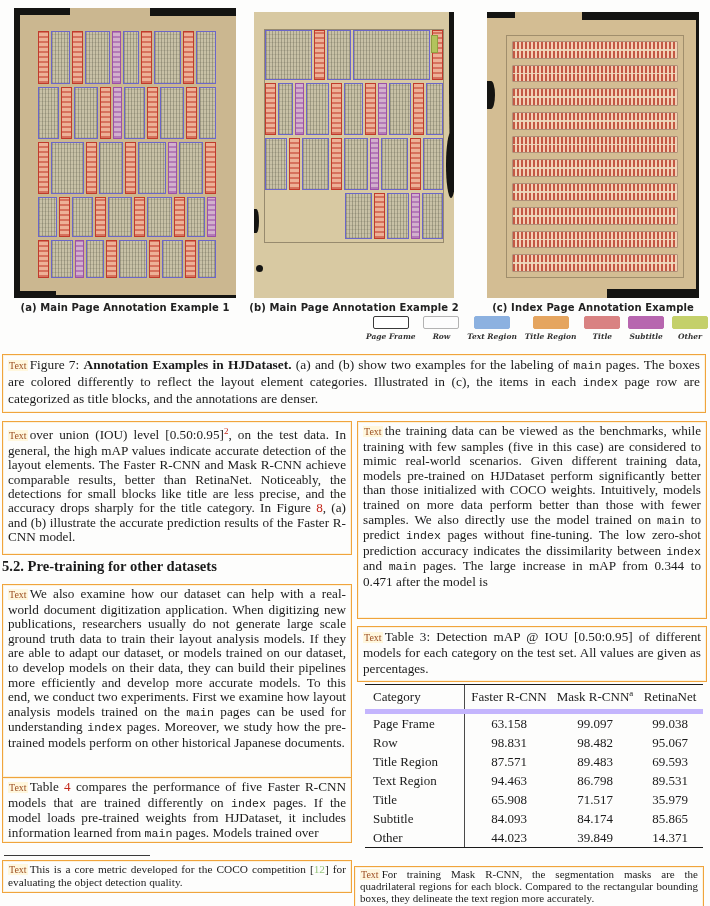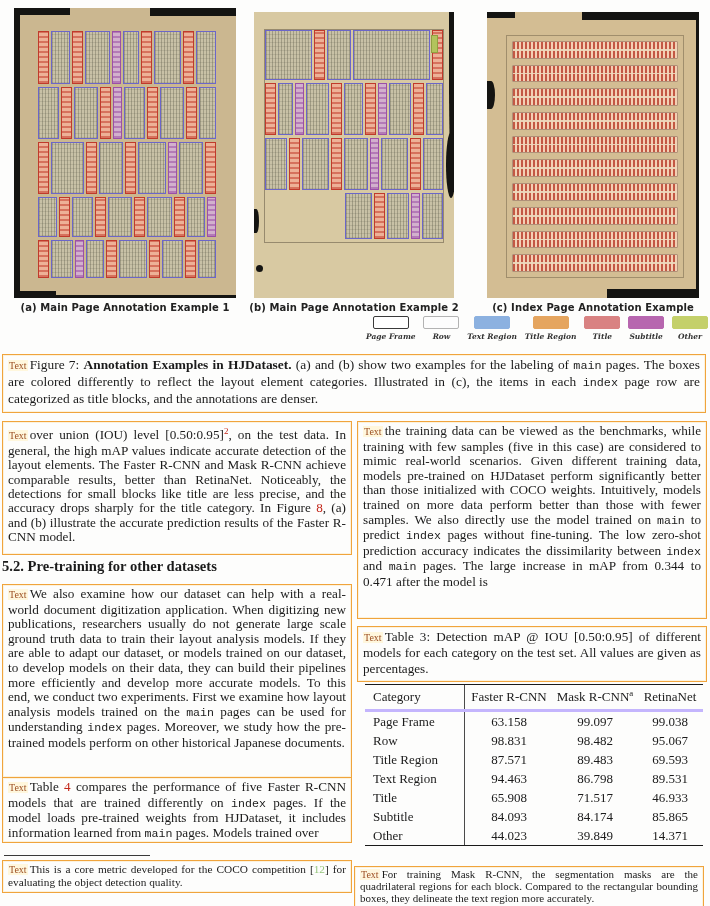--- a/index.html
+++ b/index.html
@@ -74,21 +74,21 @@
 
   
   .table3 {
     position:absolute; left:365px; top:684px; width:338px;
     border-top:1.6px solid #1a1a1a; border-bottom:1.6px solid #1a1a1a;
     font-size:13px; box-sizing:border-box;
   }
   .t3-row { display:grid; grid-template-columns:100px 88px 84px 66px; align-items:center; height:19px; }
   .t3-row .cat { padding-left:8px; border-right:1px solid #4a4a4a; height:100%; display:flex; align-items:center; }
   .t3-row .num { text-align:center; }
-  .t3-header { height:24px; border-bottom:3px solid #c4b5fd; }
+  .t3-header { height:24px; border-bottom:5px solid #c4b5fd; }
   .t3-summary { height:25px; border-top:1px solid #2c2c2c; }
 </style>
 </head>
 <body>
 
 <div class="screen">
 
   <div class="doc-page" id="pageA" style="left:14px; top:8px; width:222px; height:290px; background:#cbb790;">
       <div class="edge" style="left: 0px; top: 0px; width: 6px; height: 100%;"></div>
       <div class="edge" style="left: 0px; top: 0px; width: 56px; height: 7px;"></div>
@@ -319,21 +319,21 @@
       <div class="t3-row">
         <div class="cat">Text Region</div>
         <div class="num">94.463</div>
         <div class="num">86.798</div>
         <div class="num">89.531</div>
       </div>
       <div class="t3-row">
         <div class="cat">Title</div>
         <div class="num">65.908</div>
         <div class="num">71.517</div>
-        <div class="num">46.933</div>
+        <div class="num">35.979</div>
       </div>
       <div class="t3-row">
         <div class="cat">Subtitle</div>
         <div class="num">84.093</div>
         <div class="num">84.174</div>
         <div class="num">85.865</div>
       </div>
       <div class="t3-row">
         <div class="cat">Other</div>
         <div class="num">44.023</div>

